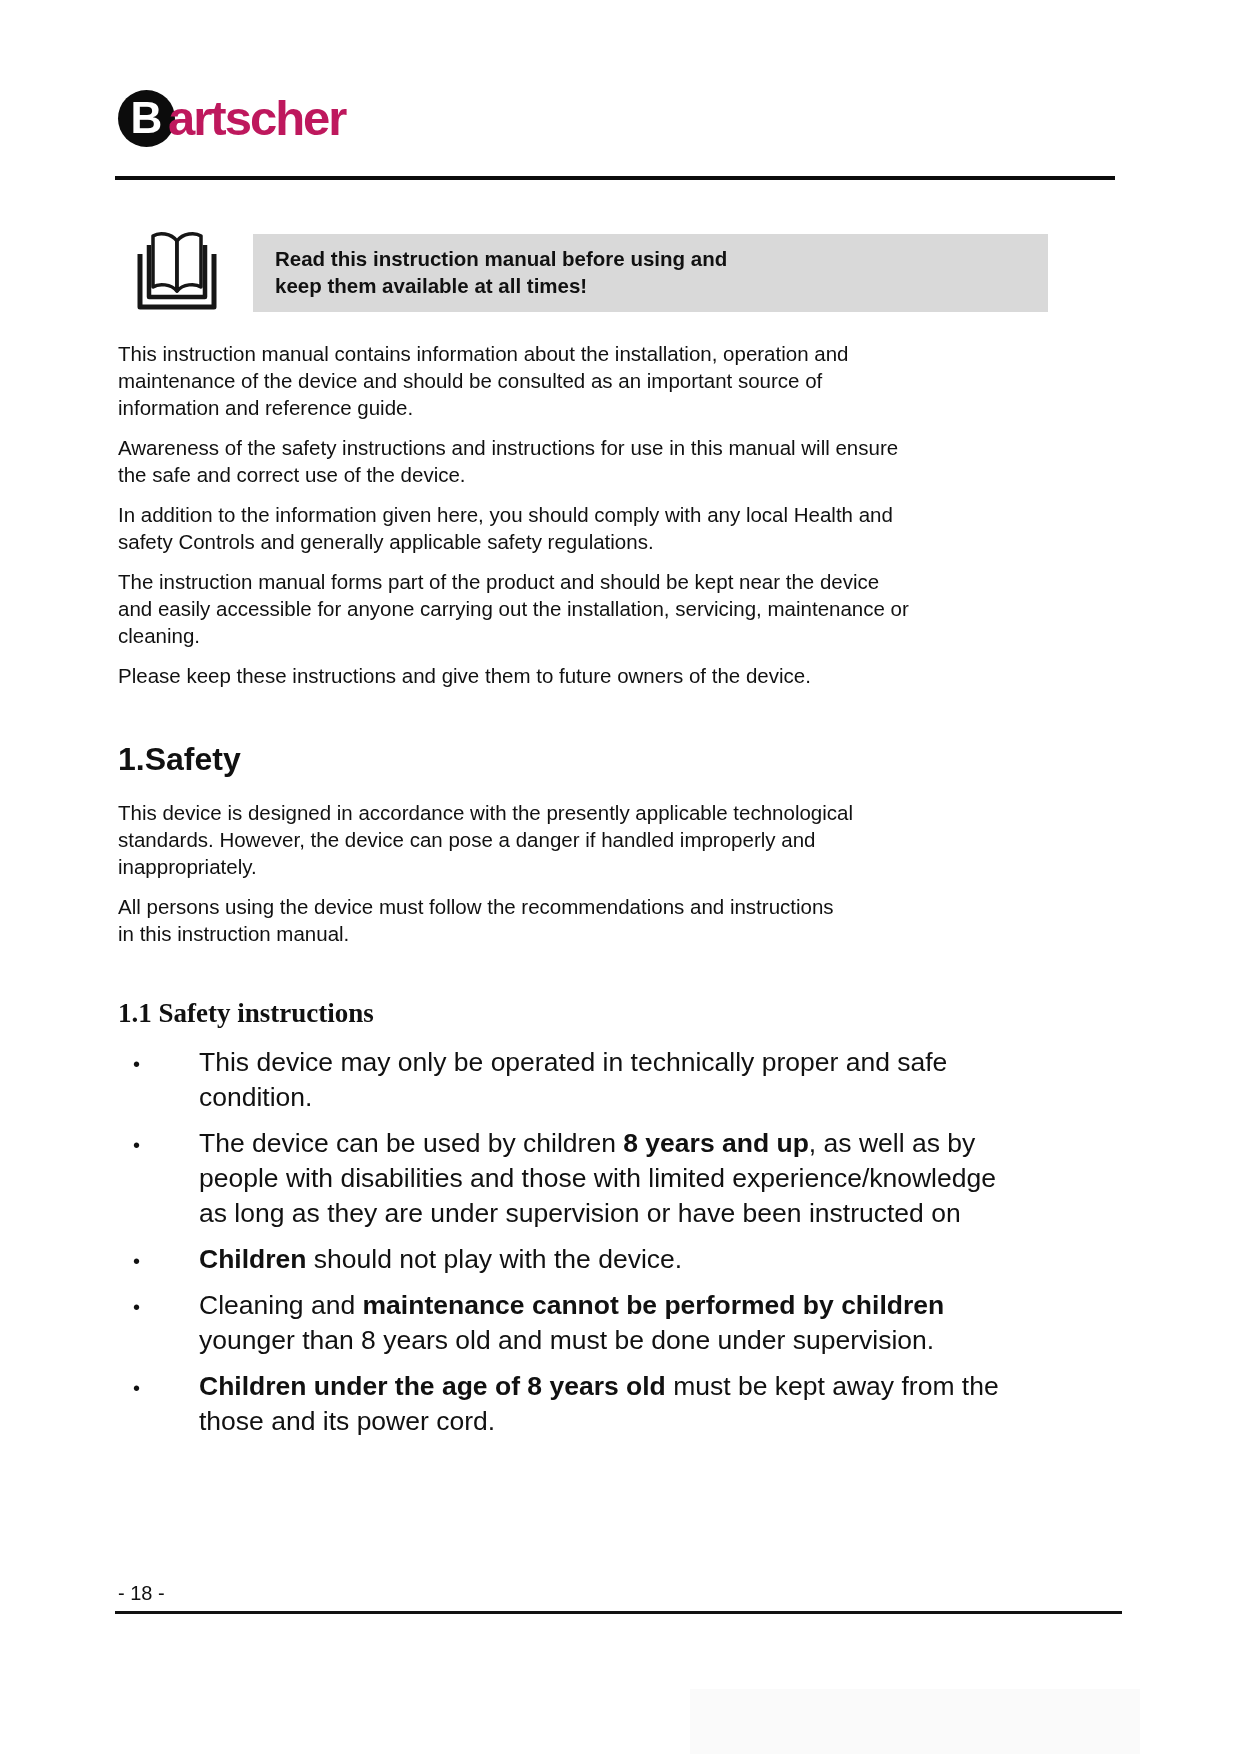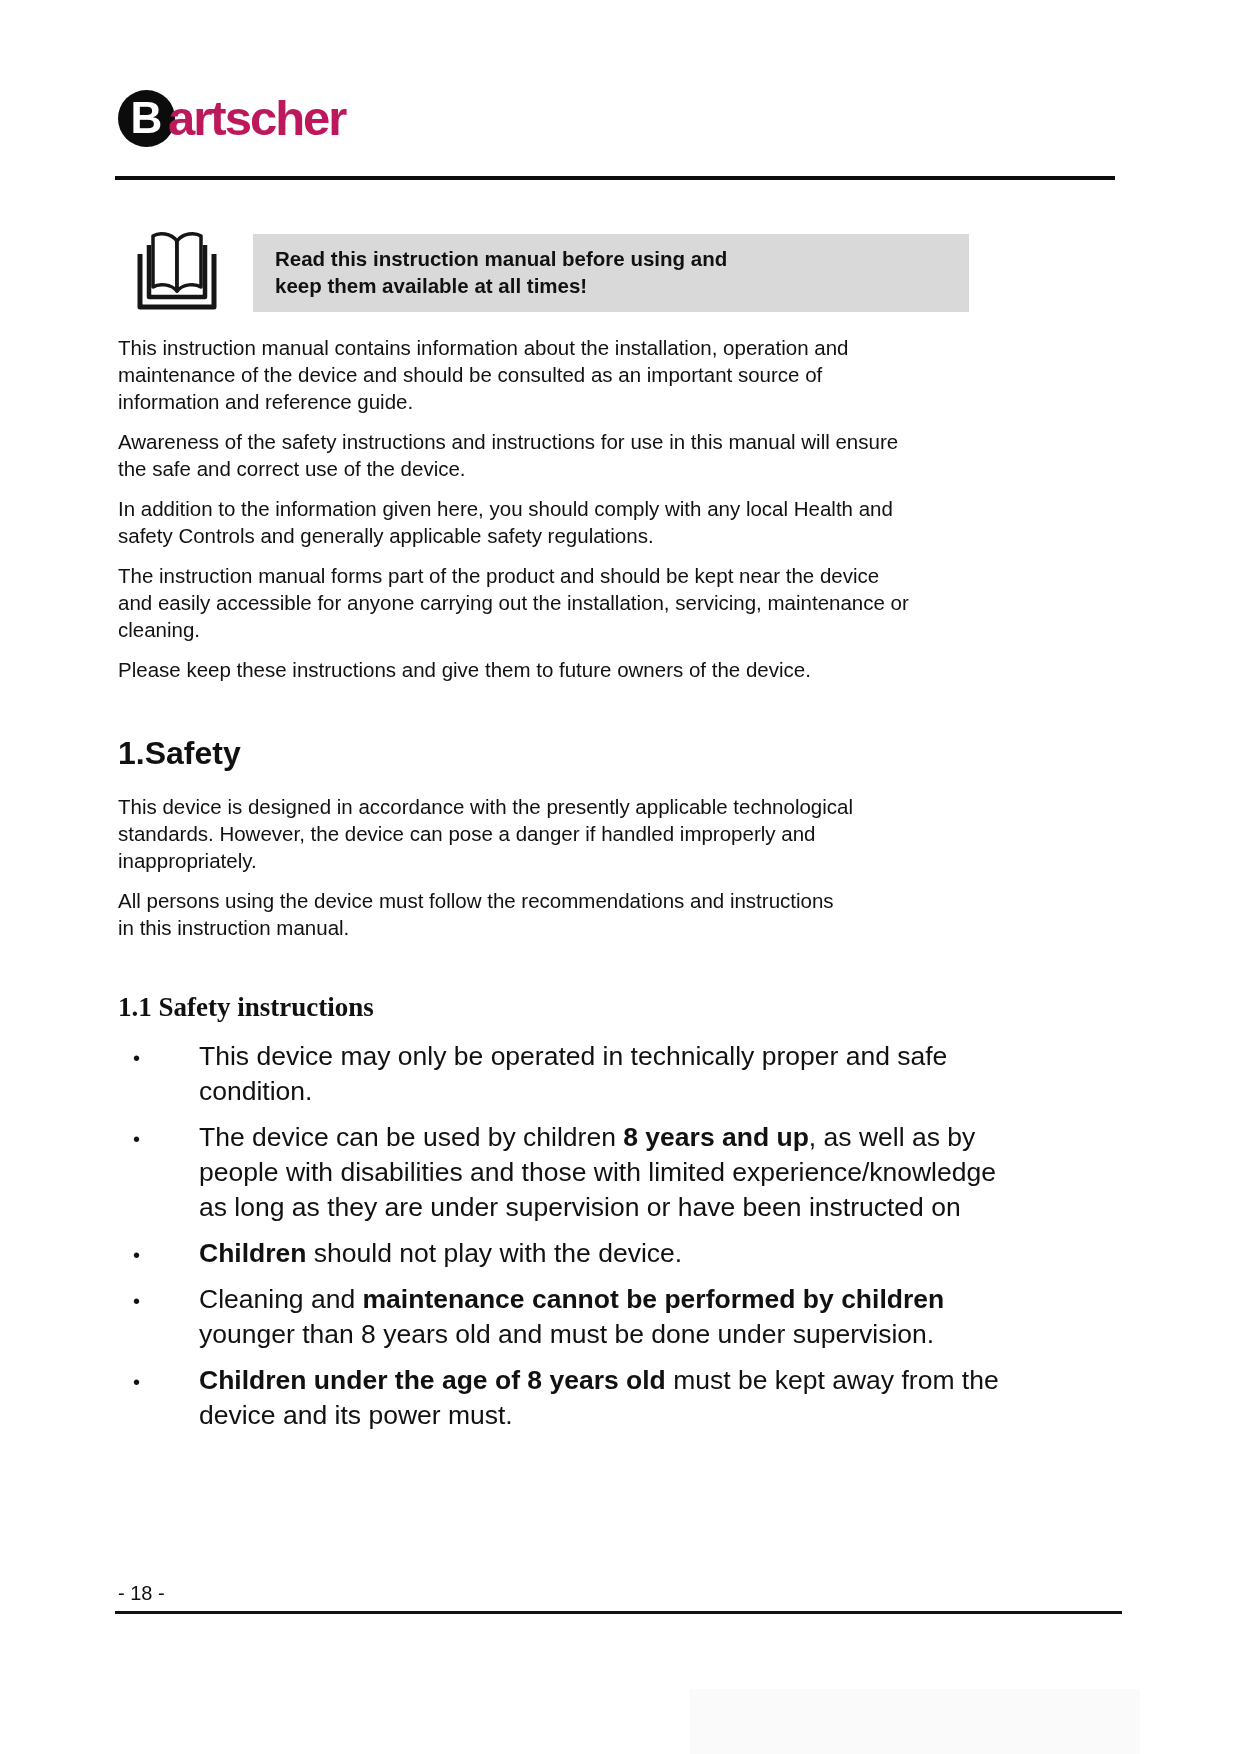--- a/index.html
+++ b/index.html
@@ -26,29 +26,29 @@
   .logo-rest{
     font-size:49px;font-weight:bold;letter-spacing:-2px;
     color:#be185d;margin-left:-7px;line-height:1;
   }
   .rule-top{margin-top:28px;margin-left:-3px;width:1000px;height:4px;background:#0c0c0c;}
 
   
   .notice-row{margin-top:54px;display:flex;align-items:flex-start;}
   .book-icon{width:90px;height:90px;margin-left:14px;margin-top:-10px;flex:none;}
   .notice-box{
-    margin-left:31px;width:716px;box-sizing:border-box;
+    margin-left:31px;width:795px;box-sizing:border-box;
     background:#d9d9d9;
     padding:11px 22px 13px 22px;
     font-weight:bold;font-size:20.5px;line-height:27px;
   }
 
   
   .para{font-size:20.5px;line-height:27px;margin:0 0 13px 0;width:960px;}
-  .para.first{margin-top:20px;}
+  .para.first{margin-top:26px;}
   .h1{margin:52px 0 22px 0;font-size:32px;line-height:36px;font-weight:bold;}
   .h2{margin:50px 0 0 0;font-size:27px;line-height:32px;font-weight:bold;font-family:Liberation Serif, serif;}
 
   
   .bullet-list{list-style:none;margin:16px 0 0 0;padding:0;}
   .bullet-item{position:relative;padding-left:57px;margin:0 0 11px 0;font-size:26.5px;line-height:35px;}
   .bullet-marker{
     position:absolute;left:15px;top:2px;
     font-size:20px;line-height:35px;color:#111;
   }
@@ -113,21 +113,21 @@
         <li class="bullet-item">
           <span class="bullet-marker">•</span>
           <span class="bullet-text"><span class="b">Children</span><span> should not play with the device.</span></span>
         </li>
         <li class="bullet-item">
           <span class="bullet-marker">•</span>
           <span class="bullet-text"><span>Cleaning and </span><span class="b">maintenance cannot be performed by children</span><br><span>younger than 8 years old and must be done under supervision.</span></span>
         </li>
         <li class="bullet-item">
           <span class="bullet-marker">•</span>
-          <span class="bullet-text"><span class="b">Children under the age of 8 years old</span><span> must be kept away from the</span><br><span>device and its power must.</span></span>
+          <span class="bullet-text"><span class="b">Children under the age of 8 years old</span><span> must be kept away from the</span><br><span>those and its power cord.</span></span>
         </li>
       </ul>
 
   </div>
 
   <div class="rule-bottom"></div>
   <div class="page-number">- 18 -</div>
   <div class="footer-shade"></div>
 </div>
 

